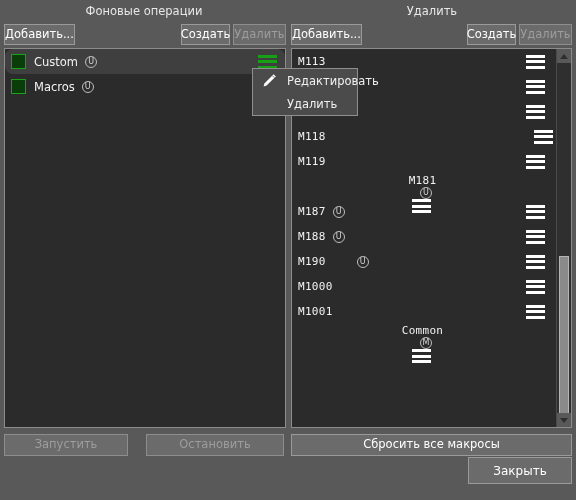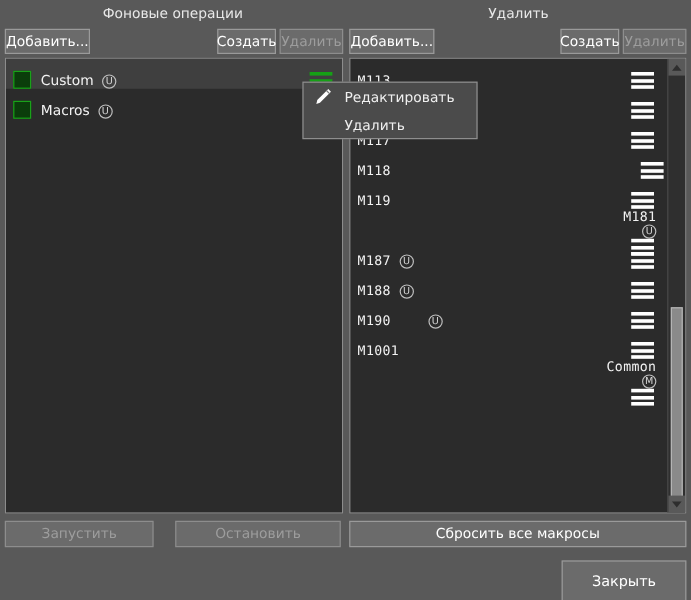--- a/index.html
+++ b/index.html
@@ -48,40 +48,41 @@
   #btn-add-left     { left: 4px;   top: 24px; width: 71px; height: 21px; }
   #btn-create-left  { left: 181px; top: 24px; width: 49px; height: 21px; }
   #btn-delete-left  { left: 233px; top: 24px; width: 53px; height: 21px; }
   #btn-add-right    { left: 291px; top: 24px; width: 71px; height: 21px; }
   #btn-create-right { left: 467px; top: 24px; width: 49px; height: 21px; }
   #btn-delete-right { left: 519px; top: 24px; width: 53px; height: 21px; }
 
   #btn-start   { left: 4px;   top: 434px; width: 124px; height: 22px; }
   #btn-stop    { left: 146px; top: 434px; width: 138px; height: 22px; text-align: right; }
   #btn-reset   { left: 291px; top: 434px; width: 281px; height: 22px; }
-  #btn-close   { left: 468px; top: 467px; width: 104px; height: 34px;
+  #btn-close   { left: 468px; top: 457px; width: 104px; height: 27px;
                  font-size: 12px; }
 
   
   .list-panel {
     position: absolute;
     background: #2b2b2b;
     border: 1px solid #8c8c8c;
     overflow: hidden;
   }
   #list-left  { left: 4px;   top: 48px; width: 282px; height: 380px; }
   #list-right { left: 291px; top: 48px; width: 281px; height: 380px; }
 
   .row {
     position: relative;
     height: 25px;
     display: flex;
-    align-items: flex-end;
+    align-items: center;
     padding: 0 6px;
     cursor: pointer;
+    border-radius: 8px;
   }
   .row.selected { background: #3f3f3f; }
 
   .swatch {
     width: 15px; height: 15px;
     background: #0b3d0b;
     border: 1px solid #19a219;
     flex: 0 0 auto;
     margin-right: 8px;
   }
@@ -156,21 +157,21 @@
     top: 207px; height: 165px;
     background: #8a8a8a;
     border: 1px solid #b4b4b4;
     cursor: pointer;
   }
 
   
   #context-menu {
     position: absolute;
     left: 252px; top: 68px;
-    width: 146px; height: 48px;
+    width: 106px; height: 48px;
     background: #4b4b4b;
     border: 1px solid #8e8e8e;
     z-index: 50;
   }
   .ctx-item {
     position: relative;
     height: 23px;
     display: flex;
     align-items: center;
     padding-left: 34px;
@@ -294,20 +295,29 @@
       <span class="spacer"></span>
       <div class="burger">
         <i></i>
         <i></i>
         <i></i>
       </div>
     </div>
     <div class="row" style="padding-right: 24px; gap: 24px;">
       <span class="row-label mono">M190</span>
       <span class="badge">U</span>
+      <span class="spacer"></span>
+      <div class="burger">
+        <i></i>
+        <i></i>
+        <i></i>
+      </div>
+    </div>
+    <div class="row" style="padding-right: 24px;">
+      <span class="row-label mono">M1000</span>
       <span class="spacer"></span>
       <div class="burger">
         <i></i>
         <i></i>
         <i></i>
       </div>
     </div>
     <div class="row" style="padding-right: 24px;">
       <span class="row-label mono">M1001</span>
       <span class="spacer"></span>

